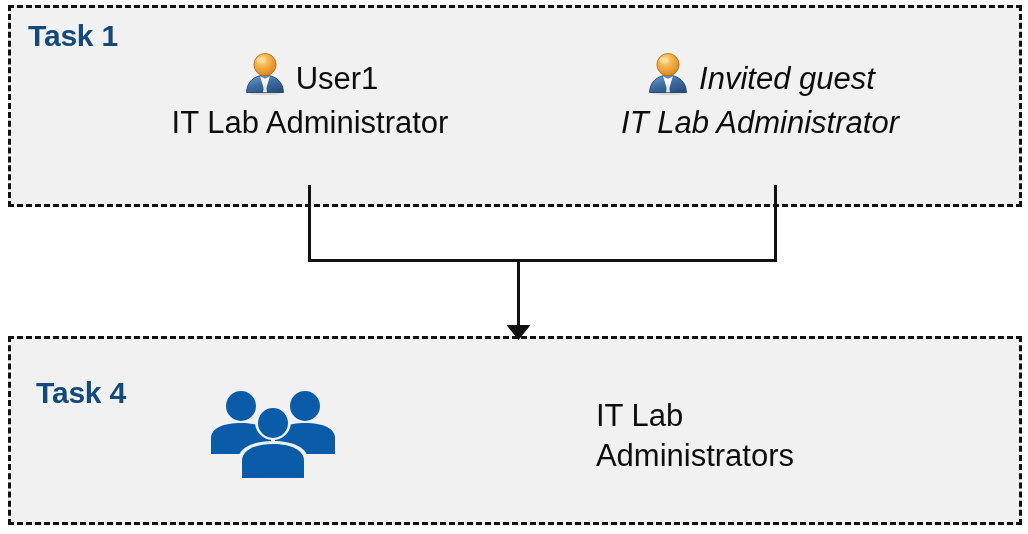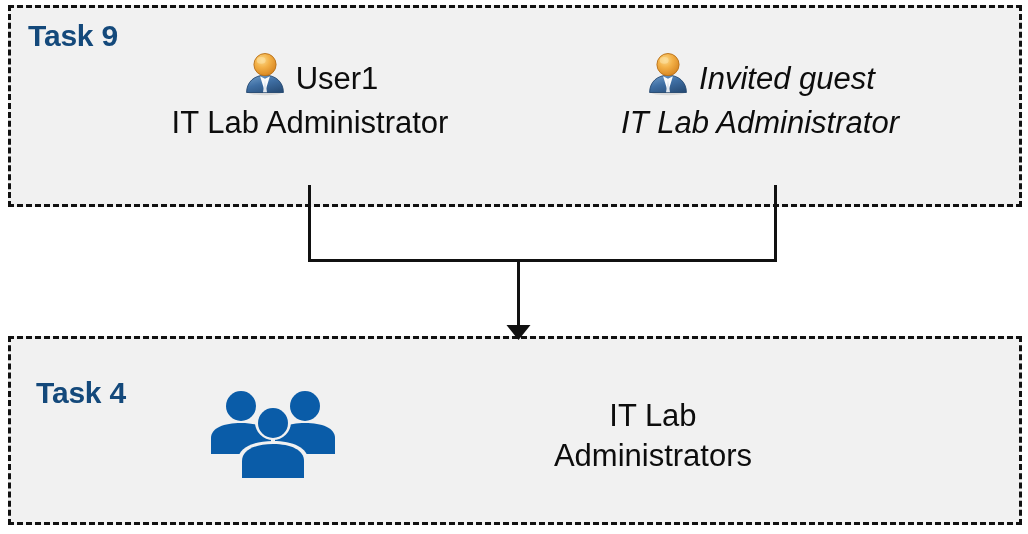--- a/index.html
+++ b/index.html
@@ -90,22 +90,22 @@
     display: flex;
     align-items: center;
     justify-content: space-between;
   }
   #group-icon-wrap {
     flex: 0 0 auto;
     margin-left: 58px;
   }
   #group-name {
     flex: 0 0 auto;
-    margin-right: 118px;
-    text-align: center;
+    margin-right: 76px;
+    text-align: left;
     color: #0D0D0D;
     font-size: 31px;
     line-height: 1.30;
     white-space: pre-line;
   }
 
   
   #connector {
     position: absolute;
     left: 0; top: 0;
@@ -114,21 +114,21 @@
     pointer-events: none;
   }
 </style>
 </head>
 <body>
 
 <div id="canvas">
 
   <div id="task1-box" class="task-box"></div>
 
-  <div id="task1-label" class="task-label">Task 9</div>
+  <div id="task1-label" class="task-label">Task 1</div>
 
   <div id="member-user1" class="member">
     <div class="member-line1">
       <span class="user-icon">
         <svg width="46" height="46" viewBox="0 0 46 46" aria-hidden="true">
           <defs>
             <radialGradient id="headG1" cx="38%" cy="30%" r="78%">
               <stop offset="0%" stop-color="#FBD98A"></stop>
               <stop offset="42%" stop-color="#F3B148"></stop>
               <stop offset="100%" stop-color="#D4801B"></stop>

